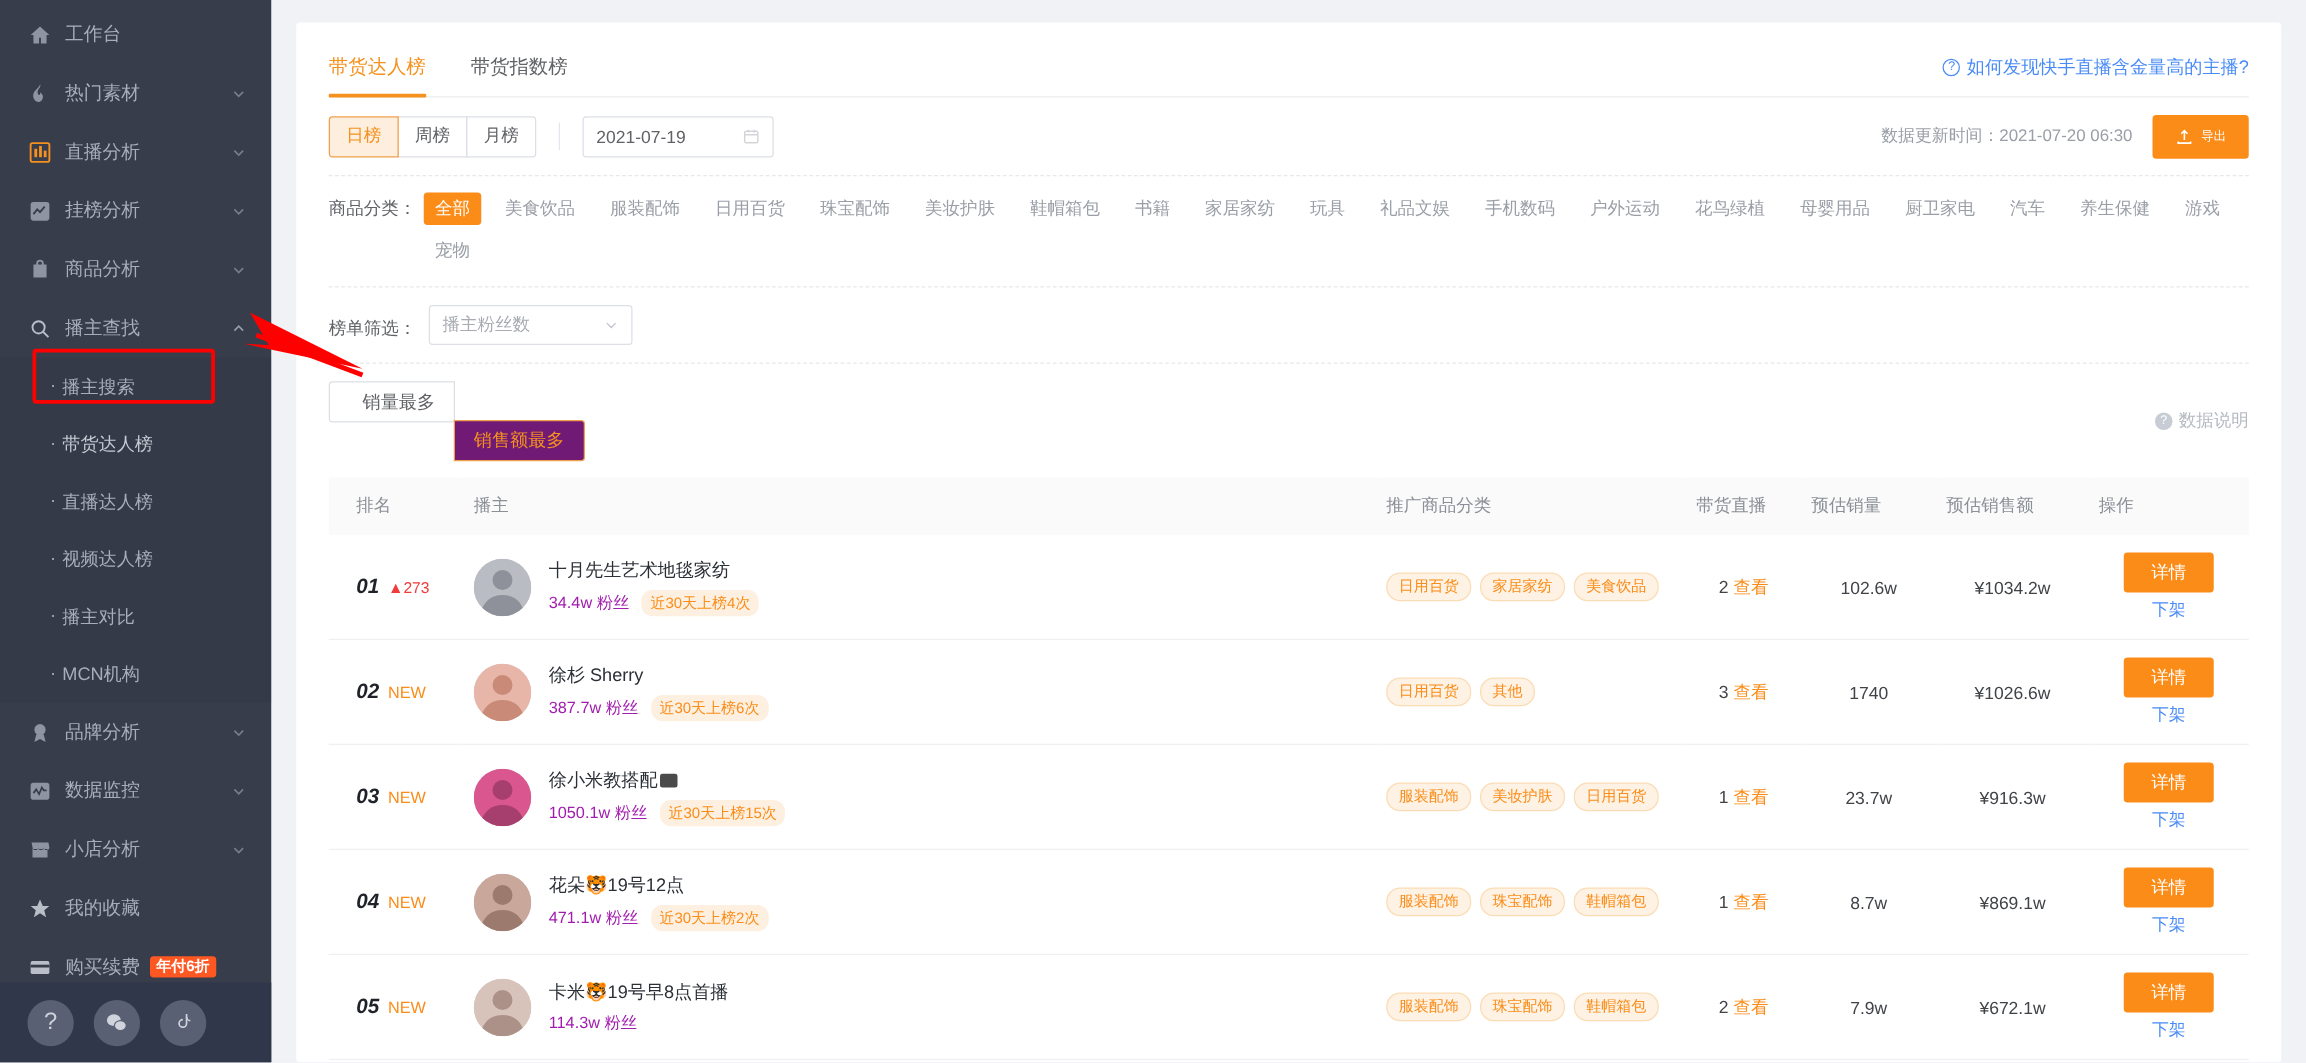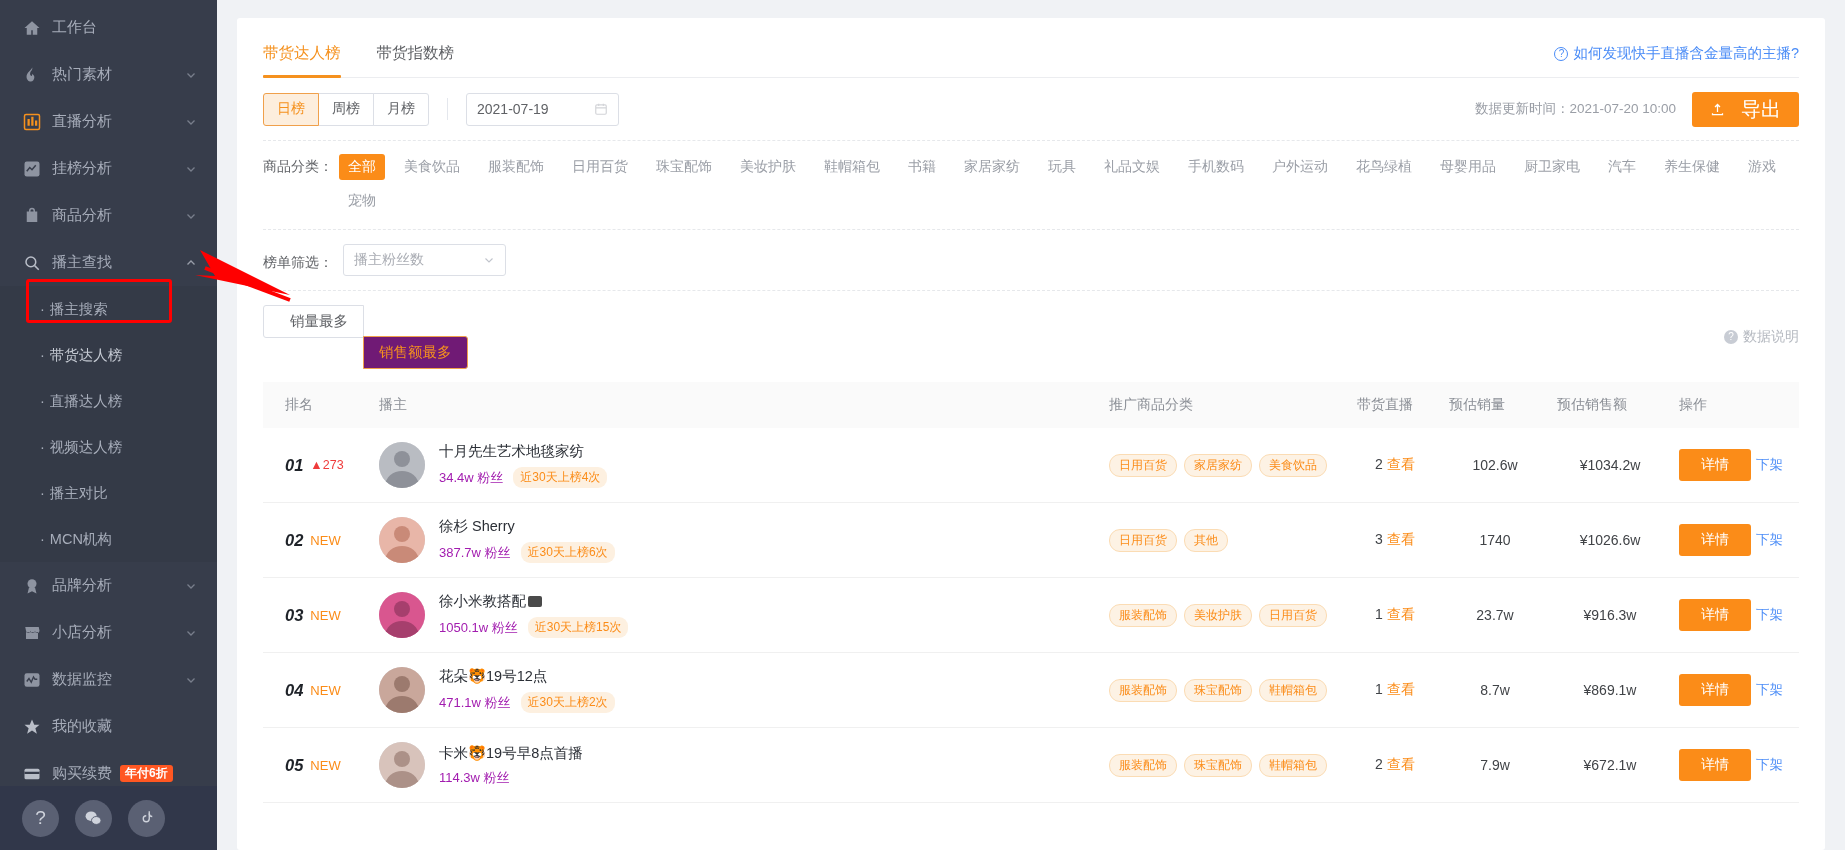--- a/index.html
+++ b/index.html
@@ -129,23 +129,23 @@
     border-radius: 3px; display: flex; align-items: center;
     padding: 0 10px; font-size: 14px; color: #606266; cursor: pointer;
   }
   .datebox .dval { flex: 1 1 auto; }
   .cal-ico { width: 14px; height: 14px; opacity: .5; }
   .r2-right {
     margin-left: auto; display: flex; align-items: center; gap: 16px;
   }
   .updtime { color: #9a9ea6; font-size: 13.5px; }
   .export-btn {
-    background: #fb8c18; color: #fff; font-size: 20px;
+    background: #fb8c18; color: #fff; font-size: 10px;
     height: 35px; padding: 0 18px; border-radius: 3px;
-    display: flex; align-items: center; gap: 16px; cursor: pointer;
+    display: flex; align-items: center; gap: 6px; cursor: pointer;
     border: none;
   }
 
   
   .filt-sec { border-top: 1px dashed #e6e8eb; padding: 12px 0 8px; }
   .filt-row { display: flex; align-items: flex-start; }
   .filt-label {
     font-size: 14px; color: #606266; padding-top: 5px;
     flex: 0 0 auto; margin-right: 6px; white-space: nowrap;
   }
@@ -236,21 +236,21 @@
   }
   .taglist { display: flex; flex-wrap: wrap; gap: 7px; }
   .tag {
     font-size: 12px; color: #fb8c18; background: #fdf2e4;
     border: 1px solid #fbdcb4; border-radius: 11px;
     padding: 2px 9px; white-space: nowrap;
   }
   .live-cell { font-size: 14px; color: #404347; }
   .live-cell .look { color: #fb8c18; cursor: pointer; margin-left: 4px; }
   .amt { color: #fb8c18; }
-  .op-cell { display: flex; align-items: center; gap: 5px; }
+  .op-cell { display: flex; flex-direction: column; align-items: center; gap: 5px; }
   .detail-btn {
     background: #fb8c18; color: #fff; font-size: 14px;
     padding: 7px 22px; border-radius: 3px; cursor: pointer; border: none;
   }
   .offshelf { color: #4a8cf7; font-size: 13.5px; cursor: pointer; }
 </style>
 </head>
 <body>
 
 <div class="app">
@@ -367,38 +367,38 @@
             </svg>
         </span>
         <span class="sb-label">品牌分析</span>
         <svg class="sb-caret" viewBox="0 0 24 24" fill="none" stroke="#8e94a1" stroke-width="2.6">
             <path d="M5 9l7 7 7-7"></path>
           </svg>
       </div>
 
       <div class="sb-item">
         <span class="sb-ico">
-          <svg viewBox="0 0 24 24" width="18" height="18" fill="#8e94a1">
-              <path d="M3 4h18l1 5a3 3 0 0 1-6 0 3 3 0 0 1-6 0 3 3 0 0 1-6 0zM4 11v9h16v-9"></path>
-            </svg>
-        </span>
-        <span class="sb-label">小店分析</span>
-        <svg class="sb-caret" viewBox="0 0 24 24" fill="none" stroke="#8e94a1" stroke-width="2.6">
-            <path d="M5 9l7 7 7-7"></path>
-          </svg>
-      </div>
-
-      <div class="sb-item">
-        <span class="sb-ico">
           <svg viewBox="0 0 24 24" width="18" height="18">
               <rect x="2" y="3" width="20" height="18" rx="3" fill="#8e94a1"></rect>
               <path d="M5 14l3-4 3 5 3-7 2 3h3" fill="none" stroke="#373d4b" stroke-width="1.8"></path>
             </svg>
         </span>
         <span class="sb-label">数据监控</span>
+        <svg class="sb-caret" viewBox="0 0 24 24" fill="none" stroke="#8e94a1" stroke-width="2.6">
+            <path d="M5 9l7 7 7-7"></path>
+          </svg>
+      </div>
+
+      <div class="sb-item">
+        <span class="sb-ico">
+          <svg viewBox="0 0 24 24" width="18" height="18" fill="#8e94a1">
+              <path d="M3 4h18l1 5a3 3 0 0 1-6 0 3 3 0 0 1-6 0 3 3 0 0 1-6 0zM4 11v9h16v-9"></path>
+            </svg>
+        </span>
+        <span class="sb-label">小店分析</span>
         <svg class="sb-caret" viewBox="0 0 24 24" fill="none" stroke="#8e94a1" stroke-width="2.6">
             <path d="M5 9l7 7 7-7"></path>
           </svg>
       </div>
 
       <div class="sb-item">
         <span class="sb-ico">
           <svg viewBox="0 0 24 24" width="18" height="18" fill="#b9bec8">
               <path d="M12 2l3 7h7l-5.5 4.5L18.5 21 12 16.8 5.5 21l2-7.5L2 9h7z"></path>
             </svg>
@@ -458,21 +458,21 @@
         </div>
         <div class="vdiv"></div>
         <div class="datebox">
           <span class="dval">2021-07-19</span>
           <svg class="cal-ico" viewBox="0 0 24 24" fill="none" stroke="#a8abb2" stroke-width="2">
               <rect x="3" y="5" width="18" height="16" rx="2"></rect>
               <path d="M3 10h18M8 3v4M16 3v4"></path>
             </svg>
         </div>
         <div class="r2-right">
-          <span class="updtime">数据更新时间：2021-07-20 10:00</span>
+          <span class="updtime">数据更新时间：2021-07-20 06:30</span>
           <button class="export-btn">
             <svg viewBox="0 0 24 24" width="15" height="15" fill="none" stroke="#fff" stroke-width="2">
                 <path d="M12 16V4M8 8l4-4 4 4M4 18v2h16v-2"></path>
               </svg>
             <span>导出</span>
           </button>
         </div>
       </div>
 
       <div class="filt-sec">

